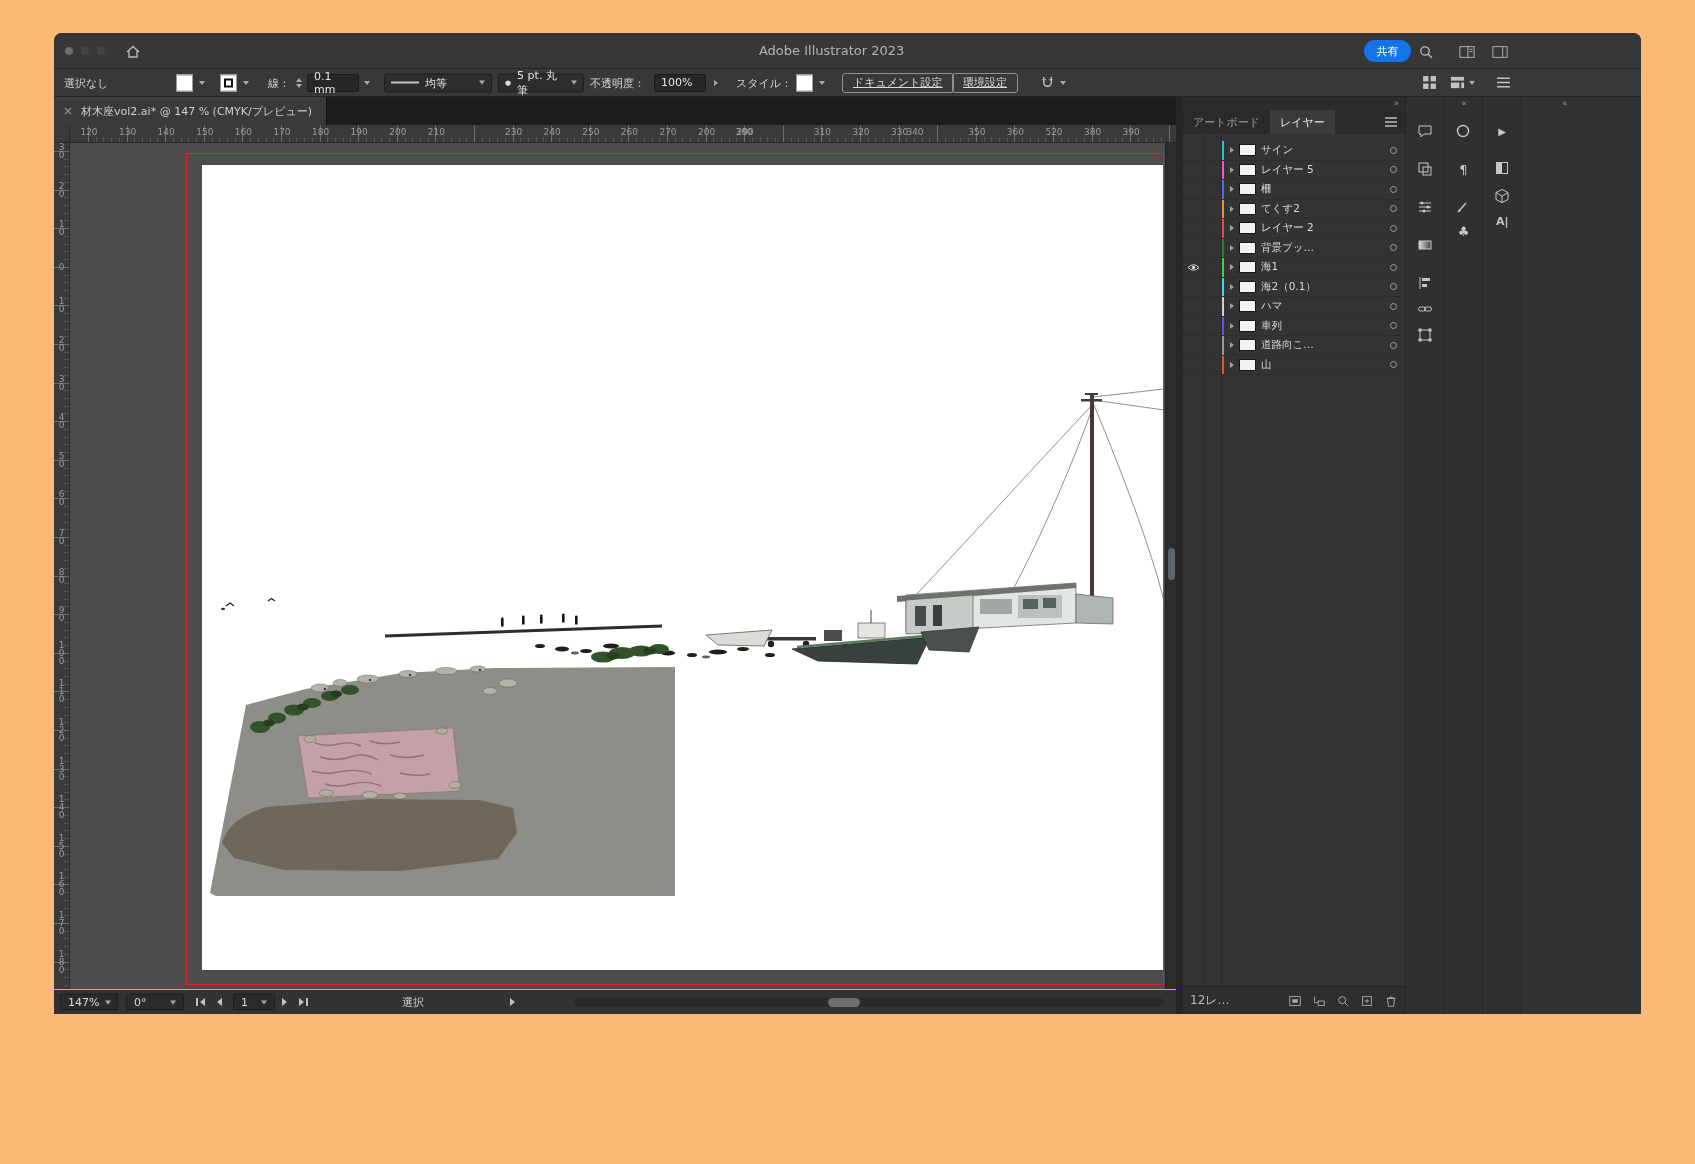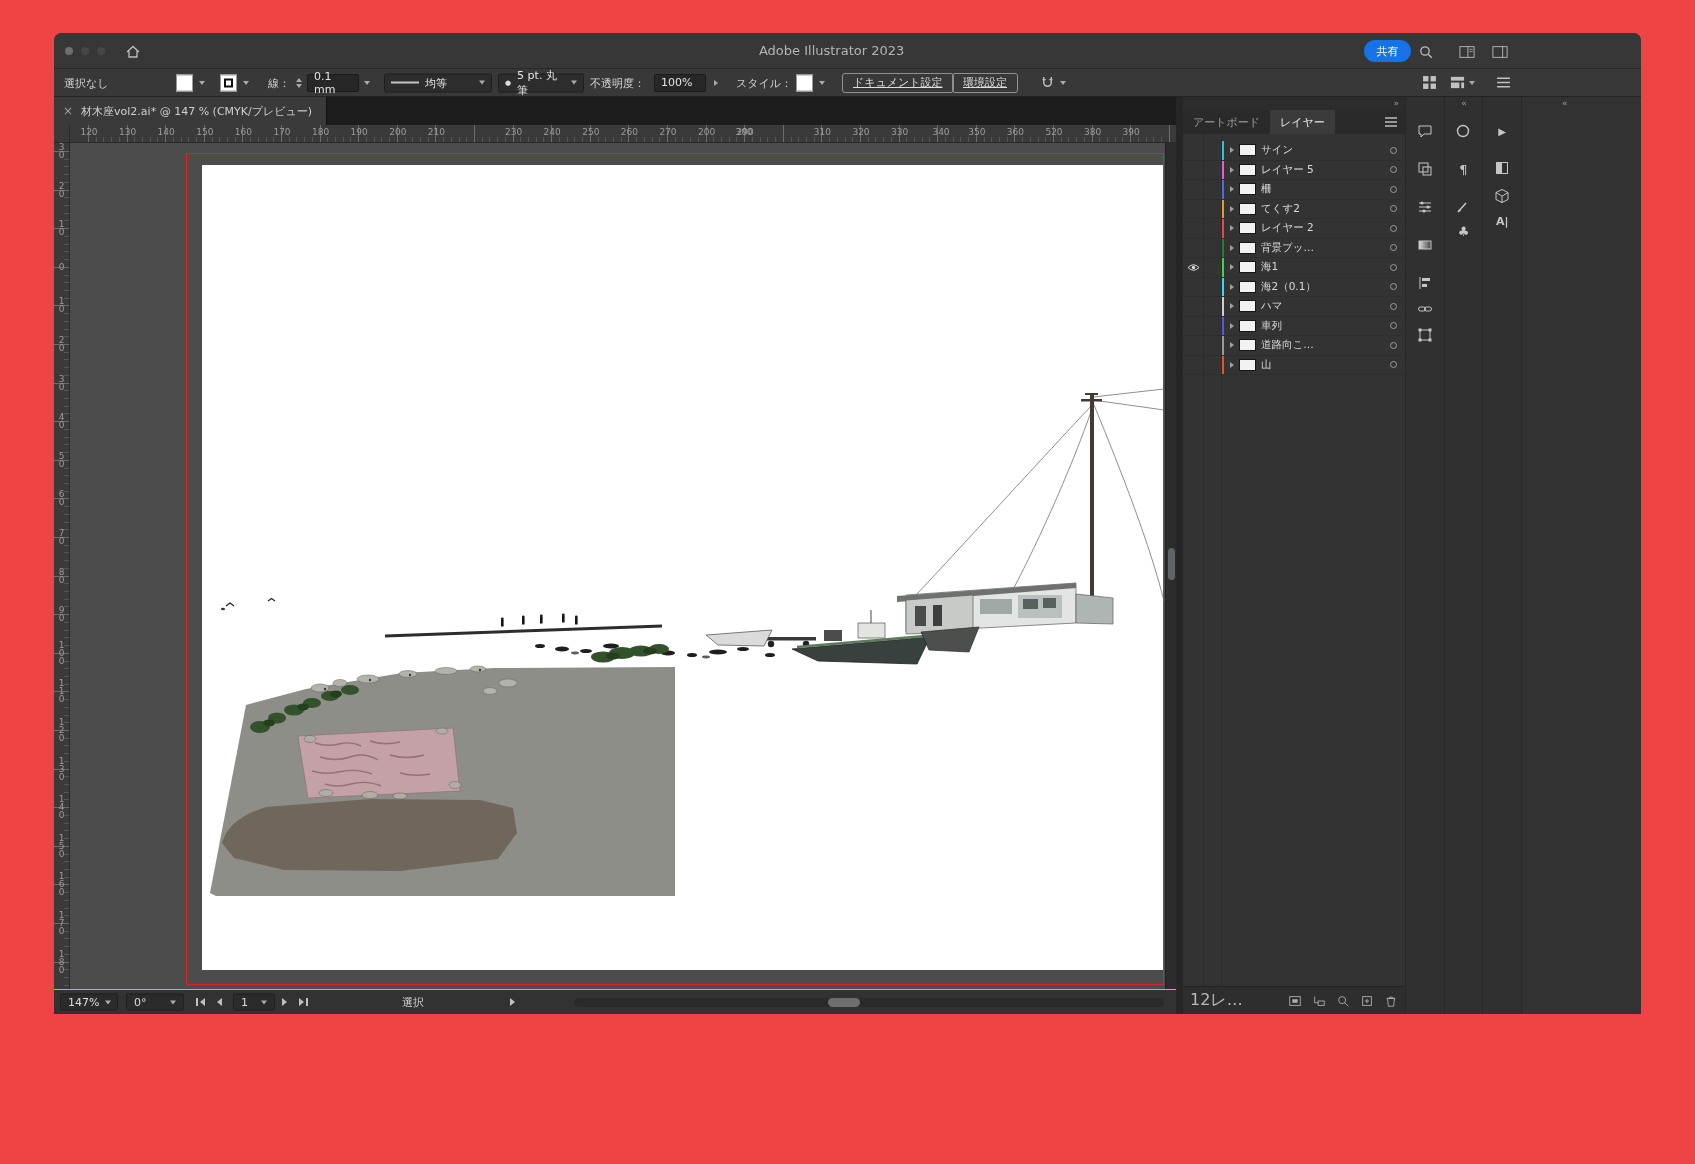--- a/index.html
+++ b/index.html
@@ -1,18 +1,18 @@
 <!DOCTYPE html>
 <html><head>
 <meta charset="utf-8">
 <style>
 *{margin:0;padding:0;box-sizing:border-box;}
 html,body{width:1695px;height:1164px;overflow:hidden;background:#040404;}
 body{font-family:"DejaVu Sans","Liberation Sans",sans-serif;font-size:11px;color:#cfcfcf;}
-.screen{position:relative;width:1695px;height:1164px;background:#ef4444;overflow:hidden;}
+.screen{position:relative;width:1695px;height:1164px;background:#fdba74;overflow:hidden;}
 .app{position:absolute;left:54px;top:33px;width:1587px;height:981px;background:#323232;border-radius:8px 8px 0 0;overflow:hidden;}
 
 
 .titlebar{position:absolute;left:0;top:0;width:100%;height:36px;background:#373737;border-bottom:1px solid #272727;}
 .dots{position:absolute;left:11px;top:14px;display:flex;gap:8px;}
 .dot{width:8px;height:8px;border-radius:50%;background:#474747;}
 .dot.d1{background:#6e6e6e;}
 .tb-icon{position:absolute;top:10px;width:17px;height:17px;color:#bdbdbd;display:flex;align-items:center;justify-content:center;}
 .tb-icon svg{width:16px;height:16px;}
 .tb-title{position:absolute;left:49%;top:0;transform:translateX(-50%);line-height:36px;color:#b4b4b4;font-size:13px;white-space:nowrap;}
@@ -93,21 +93,21 @@
 .c-eye{width:20px;height:100%;display:flex;align-items:center;justify-content:center;color:#d8d8d8;flex:none;}
 .c-lock{width:18px;height:100%;flex:none;}
 .c-bar{width:3px;height:100%;flex:none;}
 .c-chev{width:15px;display:flex;justify-content:center;flex:none;}
 .chev-right-s{width:0;height:0;border-top:3px solid transparent;border-bottom:3px solid transparent;border-left:4px solid #a0a0a0;}
 .c-thumb{width:17px;height:12px;background:#f2f2f0;border:1px solid #161616;margin-right:5px;flex:none;}
 .c-name{flex:1;font-size:10.5px;color:#dadada;white-space:nowrap;overflow:hidden;}
 .c-target{width:24px;display:flex;justify-content:center;flex:none;}
 .circ{width:7px;height:7px;border:1px solid #9c9c9c;border-radius:50%;}
 .lp-foot{position:absolute;left:0;right:0;bottom:0;height:28px;background:#2e2e2e;border-top:1px solid #232323;display:flex;align-items:center;padding:0 7px;gap:9px;}
-.lcount{font-size:16px;color:#b8b8b8;white-space:nowrap;}
+.lcount{font-size:12px;color:#b8b8b8;white-space:nowrap;}
 .spacer{flex:1;}
 .f-icon{width:15px;height:15px;color:#b0b0b0;display:flex;align-items:center;justify-content:center;}
 .f-icon svg{width:14px;height:14px;}
 .strips{position:absolute;left:1351px;top:64px;width:116px;height:917px;display:flex;}
 .strip{width:38.66px;border-left:1px solid #272727;background:#303030;position:relative;}
 .strip-head{position:absolute;left:50%;transform:translateX(-50%);top:1px;font-size:9px;color:#9a9a9a;letter-spacing:-1px;}
 .dicon{position:absolute;left:50%;transform:translate(-50%,-50%);width:20px;height:20px;display:flex;align-items:center;justify-content:center;color:#c6c6c6;}
 .dicon svg{width:16px;height:16px;}
 .dockpane{position:absolute;left:1467px;top:64px;width:120px;height:917px;background:#323232;border-left:1px solid #272727;}
 .dockpane .pp2{position:absolute;left:40px;top:1px;font-size:9px;color:#9a9a9a;letter-spacing:-1px;}
@@ -243,21 +243,21 @@
         <span class="hnum" style="left: 482.2px;">240</span>
         <span class="hnum" style="left: 520.8px;">250</span>
         <span class="hnum" style="left: 559.4px;">260</span>
         <span class="hnum" style="left: 598px;">270</span>
         <span class="hnum" style="left: 636.6px;">200</span>
         <span class="hnum" style="left: 675.2px;">290</span>
         <span class="hnum" style="left: 674px;">300</span>
         <span class="hnum" style="left: 752.4px;">310</span>
         <span class="hnum" style="left: 791px;">320</span>
         <span class="hnum" style="left: 829.6px;">330</span>
-        <span class="hnum" style="left: 871px;">340</span>
+        <span class="hnum" style="left: 845px;">340</span>
         <span class="hnum" style="left: 906.8px;">350</span>
         <span class="hnum" style="left: 945.4px;">360</span>
         <span class="hnum" style="left: 984px;">520</span>
         <span class="hnum" style="left: 1022.6px;">380</span>
         <span class="hnum" style="left: 1061.2px;">390</span>
       </div>
   <div class="vruler" id="vruler">
         <span class="vnum" style="top: 8px;">3
 0</span>
         <span class="vnum" style="top: 46.6px;">2

